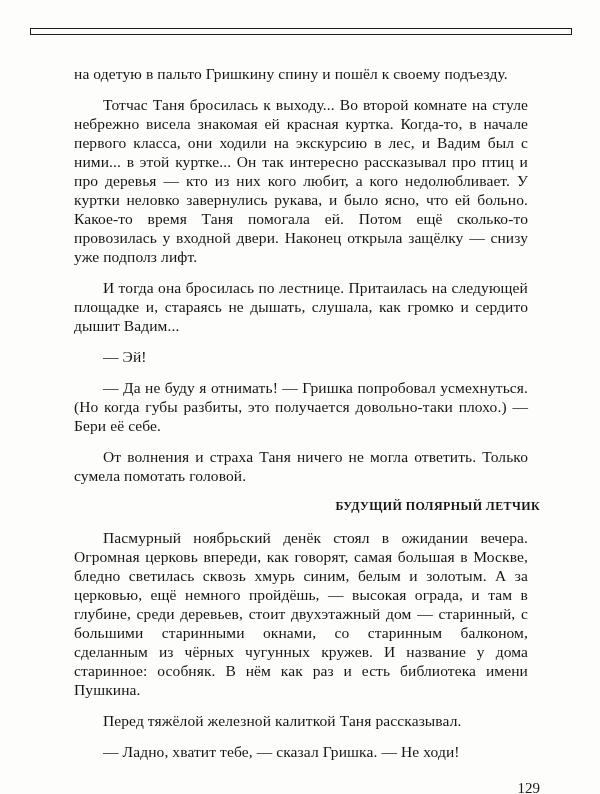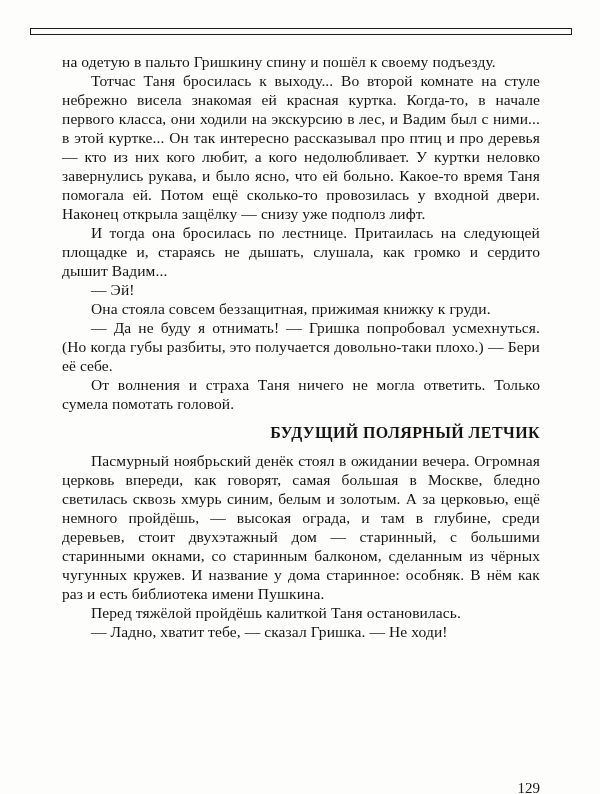--- a/index.html
+++ b/index.html
@@ -30,29 +30,29 @@
     position: absolute;
     left: 62px;
     right: 60px;
     top: 52px;
     font-size: 15.5px;
     line-height: 19px;
     text-align: justify;
     letter-spacing: 0.1px;
   }
   .text-block p {
-    margin: 0;
+    margin: 12px;
     text-indent: 29px;
   }
   .text-block p.cont {
     text-indent: 0;
   }
   .chapter-heading {
     margin: 10px 0 9px 0;
-    font-size: 16px;
+    font-size: 12px;
     font-weight: bold;
     text-align: right;
     letter-spacing: 0.4px;
     text-indent: 0;
   }
   .page-number {
     position: absolute;
     right: 60px;
     top: 744px;
     font-size: 15px;
@@ -65,26 +65,25 @@
 
 <div class="page">
 
   <div class="frame-top"></div>
 
   <div class="text-block">
     <p class="cont">на одетую в пальто Гришкину спину и пошёл к своему подъезду.</p>
     <p>Тотчас Таня бросилась к выходу... Во второй комнате на стуле небрежно висела знакомая ей красная куртка. Когда-то, в начале первого класса, они ходили на экскурсию в лес, и Вадим был с ними... в этой куртке... Он так интересно рассказывал про птиц и про деревья — кто из них кого любит, а кого недолюбливает. У куртки неловко завернулись рукава, и было ясно, что ей больно. Какое-то время Таня помогала ей. Потом ещё сколько-то провозилась у входной двери. Наконец открыла защёлку — снизу уже подполз лифт.</p>
     <p>И тогда она бросилась по лестнице. Притаилась на следующей площадке и, стараясь не дышать, слушала, как громко и сердито дышит Вадим...</p>
     <p>— Эй!</p>
-    <p>Она стояла совсем беззащитная, прижимая книжку к груди.</p>
     <p>— Да не буду я отнимать! — Гришка попробовал усмехнуться. (Но когда губы разбиты, это получается довольно-таки плохо.) — Бери её себе.</p>
     <p>От волнения и страха Таня ничего не могла ответить. Только сумела помотать головой.</p>
 
     <h2 class="chapter-heading">БУДУЩИЙ ПОЛЯРНЫЙ ЛЕТЧИК</h2>
 
     <p>Пасмурный ноябрьский денёк стоял в ожидании вечера. Огромная церковь впереди, как говорят, самая большая в Москве, бледно светилась сквозь хмурь синим, белым и золотым. А за церковью, ещё немного пройдёшь, — высокая ограда, и там в глубине, среди деревьев, стоит двухэтажный дом — старинный, с большими старинными окнами, со старинным балконом, сделанным из чёрных чугунных кружев. И название у дома старинное: особняк. В нём как раз и есть библиотека имени Пушкина.</p>
-    <p>Перед тяжёлой пройдёшь калиткой Таня остановилась.</p>
+    <p>Перед тяжёлой железной калиткой Таня рассказывал.</p>
     <p>— Ладно, хватит тебе, — сказал Гришка. — Не ходи!</p>
   </div>
 
   <div class="page-number">129</div>
 
 </div>
 
 </body></html>

